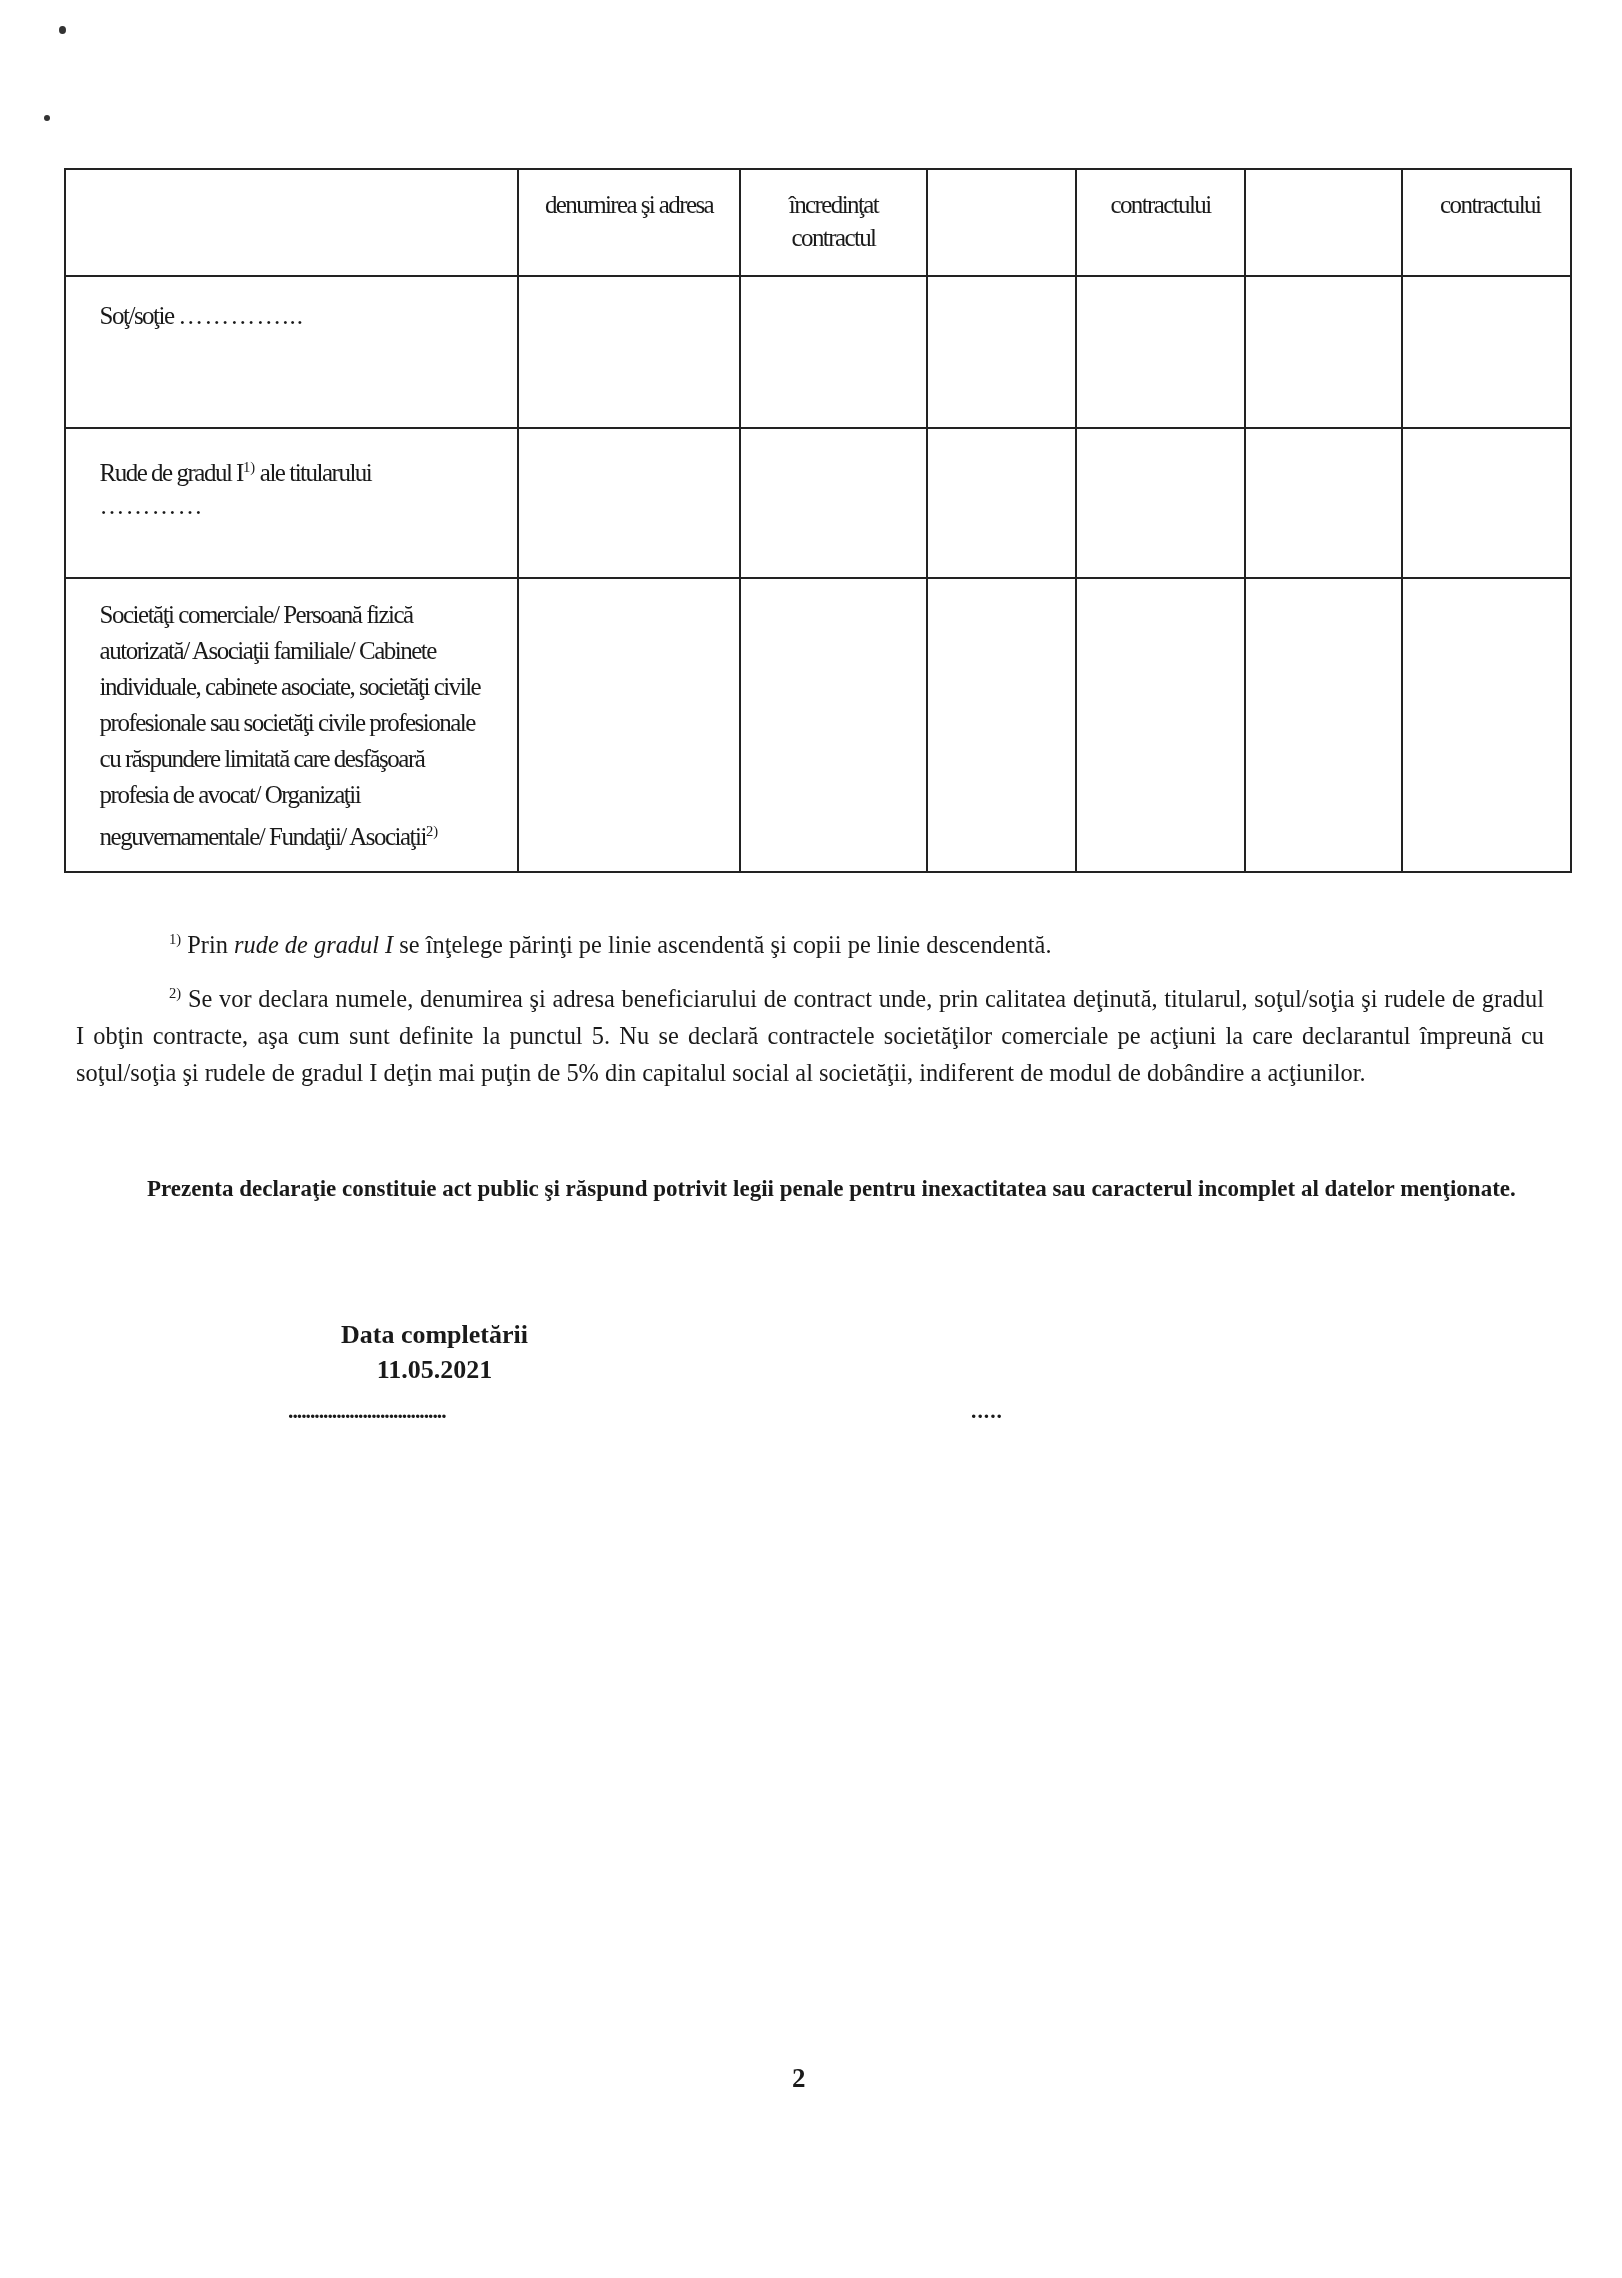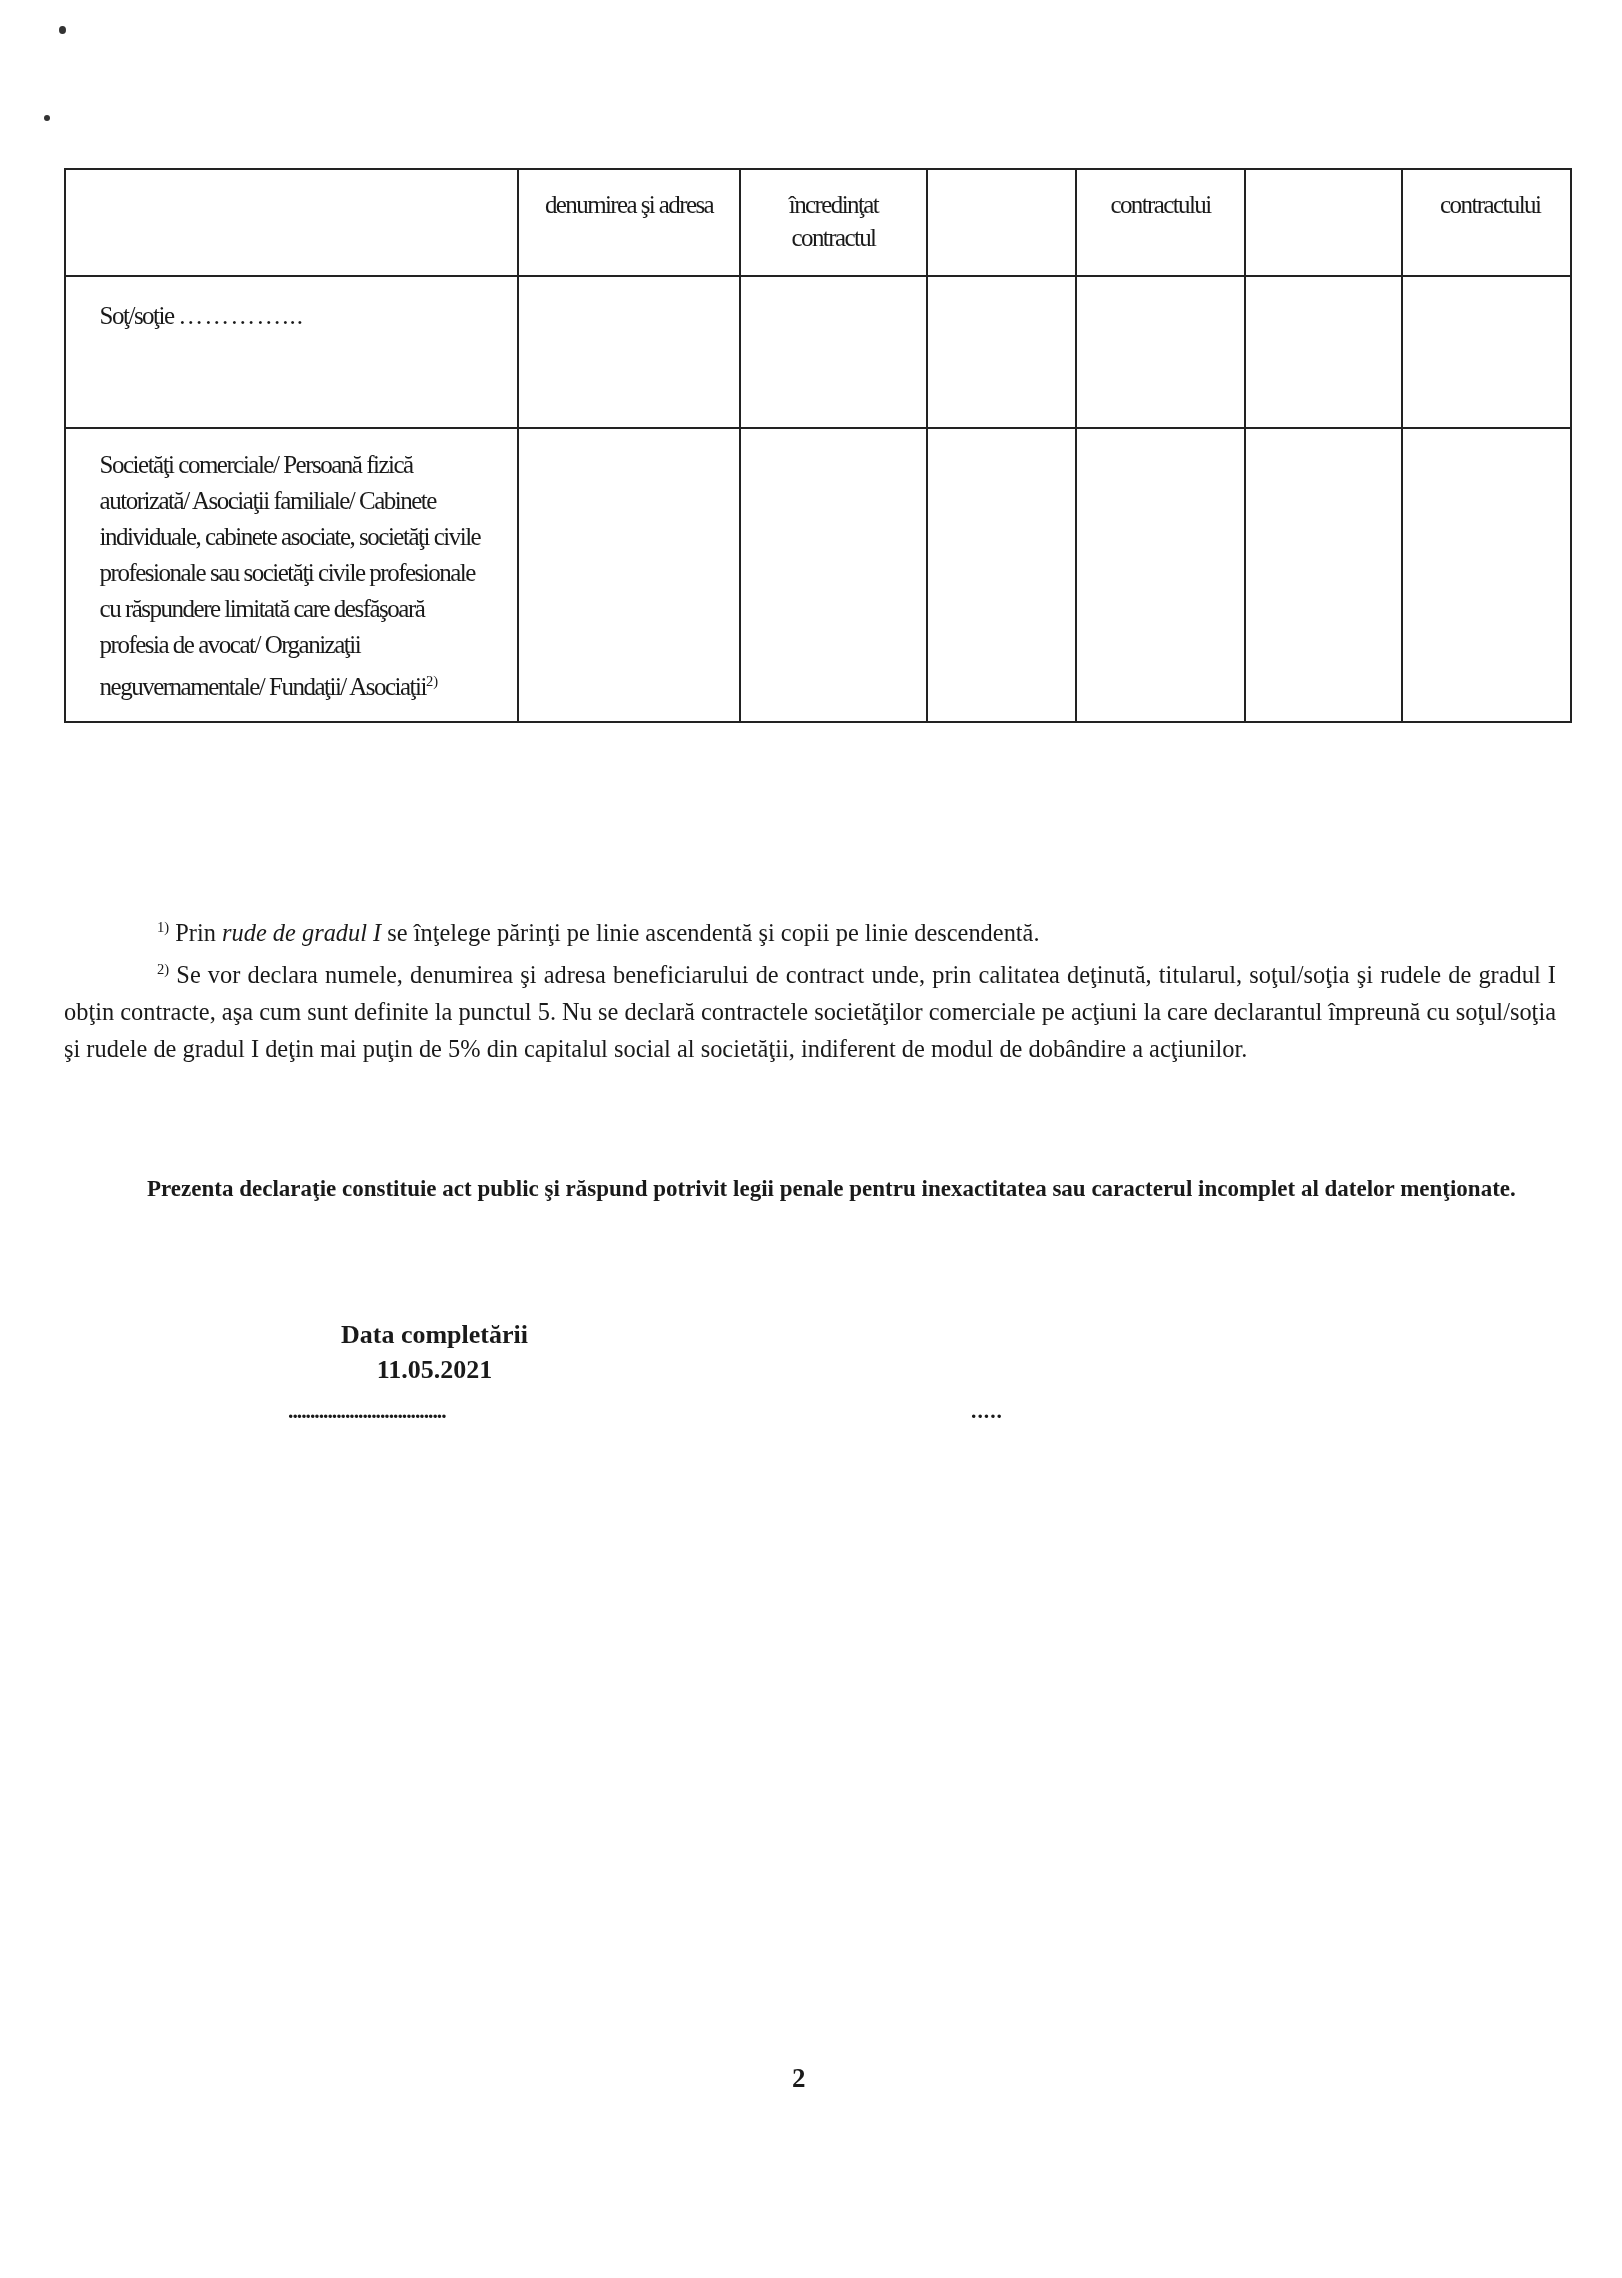--- a/index.html
+++ b/index.html
@@ -13,21 +13,21 @@
   .hdr .h-text.right { text-align: right; padding-right: 13.7px; }
   .row-label { font-size: 25px; letter-spacing: -1.5px; line-height: 33px; padding: 5.9px 9.8px 0 17.6px; }
   .row-label .dots { letter-spacing: 1px; }
   .row-label sup { font-size: 14.6px; letter-spacing: 0; }
   .r1 td { height: 128px; }
   .r2 td { height: 118px; }
   .r3 td { height: 116px; }
   .r4 td { height: 253px; }
   .r4 .row-label { line-height: 36px; padding-top: 2px; }
   .footnotes { position: absolute; left: 64px; top: 909px; width: 1492px; font-size: 24.4px; line-height: 37px; text-align: justify; }
-  .footnotes p { margin: 0; }
+  .footnotes p { margin: 12px; }
   .footnotes .indent { text-indent: 93px; }
   .footnotes sup { font-size: 14.6px; }
   .declaration { position: absolute; left: 64px; top: 1170px; width: 1492px; font-size: 23px; line-height: 37px; font-weight: bold; text-align: justify; }
   .declaration p { margin: 0; text-indent: 83px; }
   .date-block { position: absolute; left: 288px; top: 1317px; width: 293px; text-align: center; font-weight: bold; font-size: 26px; line-height: 35px; }
   .date-dots { position: absolute; left: 288px; top: 1399px; font-size: 21.5px; letter-spacing: -1px; font-weight: bold; }
   .sig-dots { position: absolute; left: 971px; top: 1399px; font-size: 21.5px; letter-spacing: 1px; font-weight: bold; }
   .page-number { position: absolute; left: 792px; top: 2063px; font-size: 27px; font-weight: bold; }
 </style>
 </head>
@@ -75,20 +75,31 @@
       <td>
         <div class="row-label"><span>Soţ/soţie</span> <span class="dots">…………...</span></div>
       </td>
       <td></td>
           <td></td>
           <td></td>
           <td></td>
           <td></td>
           <td></td>
     </tr>
+    <tr class="r3">
+      <td>
+        <div class="row-label"><span>Rude de gradul I</span><sup>1)</sup><span> ale titularului</span><br><span class="dots">…………</span></div>
+      </td>
+      <td></td>
+          <td></td>
+          <td></td>
+          <td></td>
+          <td></td>
+          <td></td>
+    </tr>
     <tr class="r4">
       <td>
         <div class="row-label"><span>Societăţi comerciale/ Persoană fizică autorizată/ Asociaţii familiale/ Cabinete individuale, cabinete asociate, societăţi civile profesionale sau societăţi civile profesionale cu răspundere limitată care desfăşoară profesia de avocat/ Organizaţii neguvernamentale/ Fundaţii/ Asociaţii</span><sup>2)</sup></div>
       </td>
       <td></td>
           <td></td>
           <td></td>
           <td></td>
           <td></td>
           <td></td>

